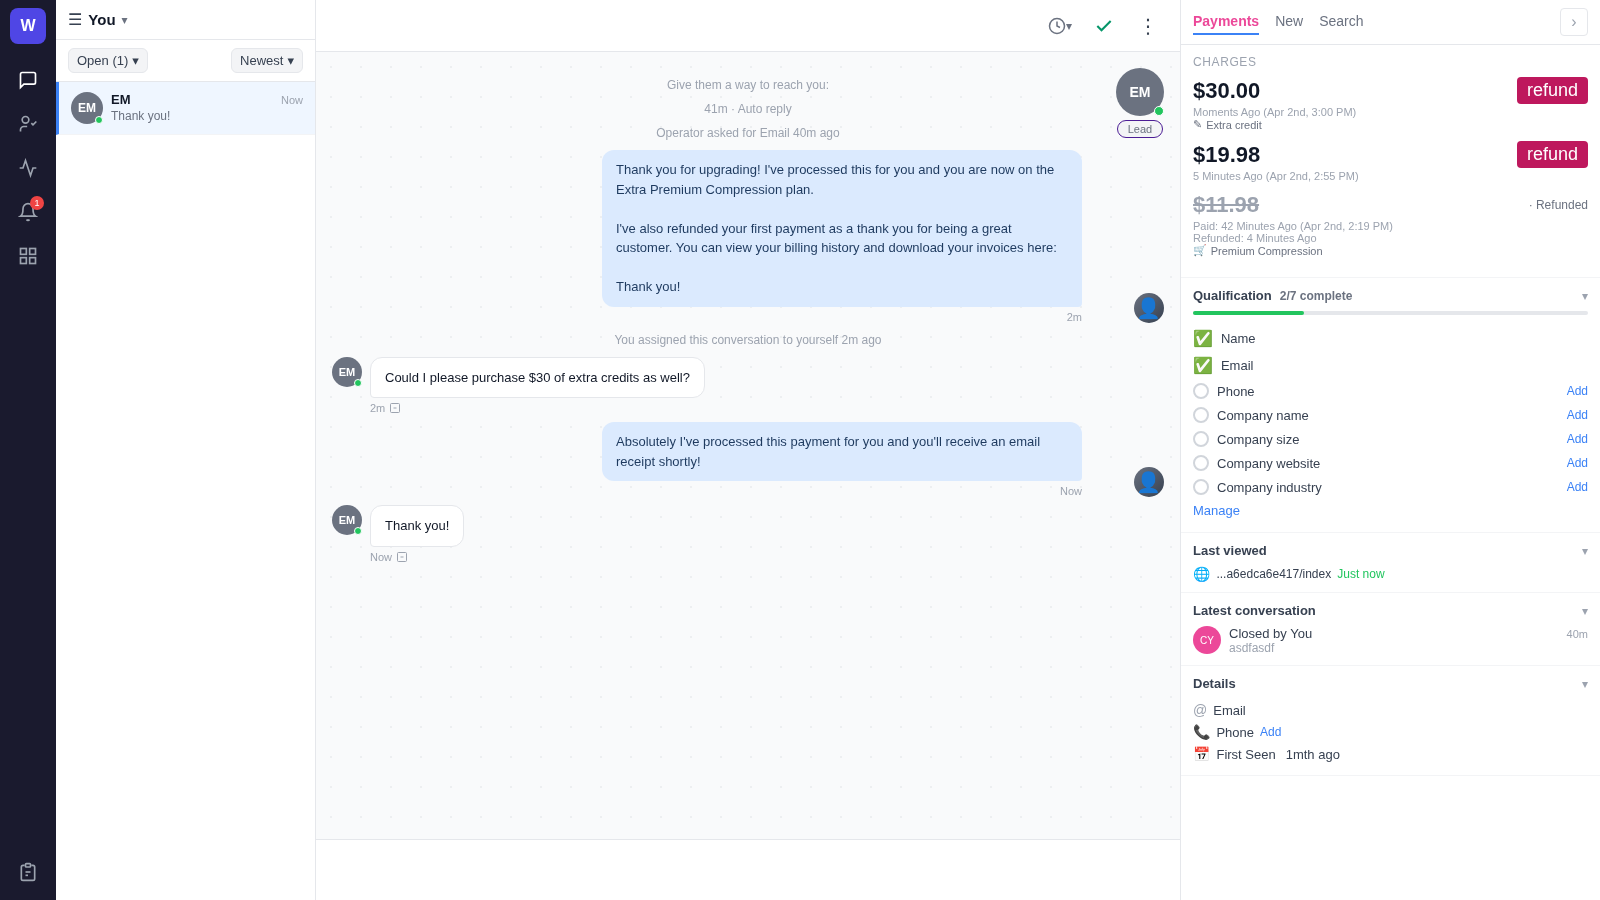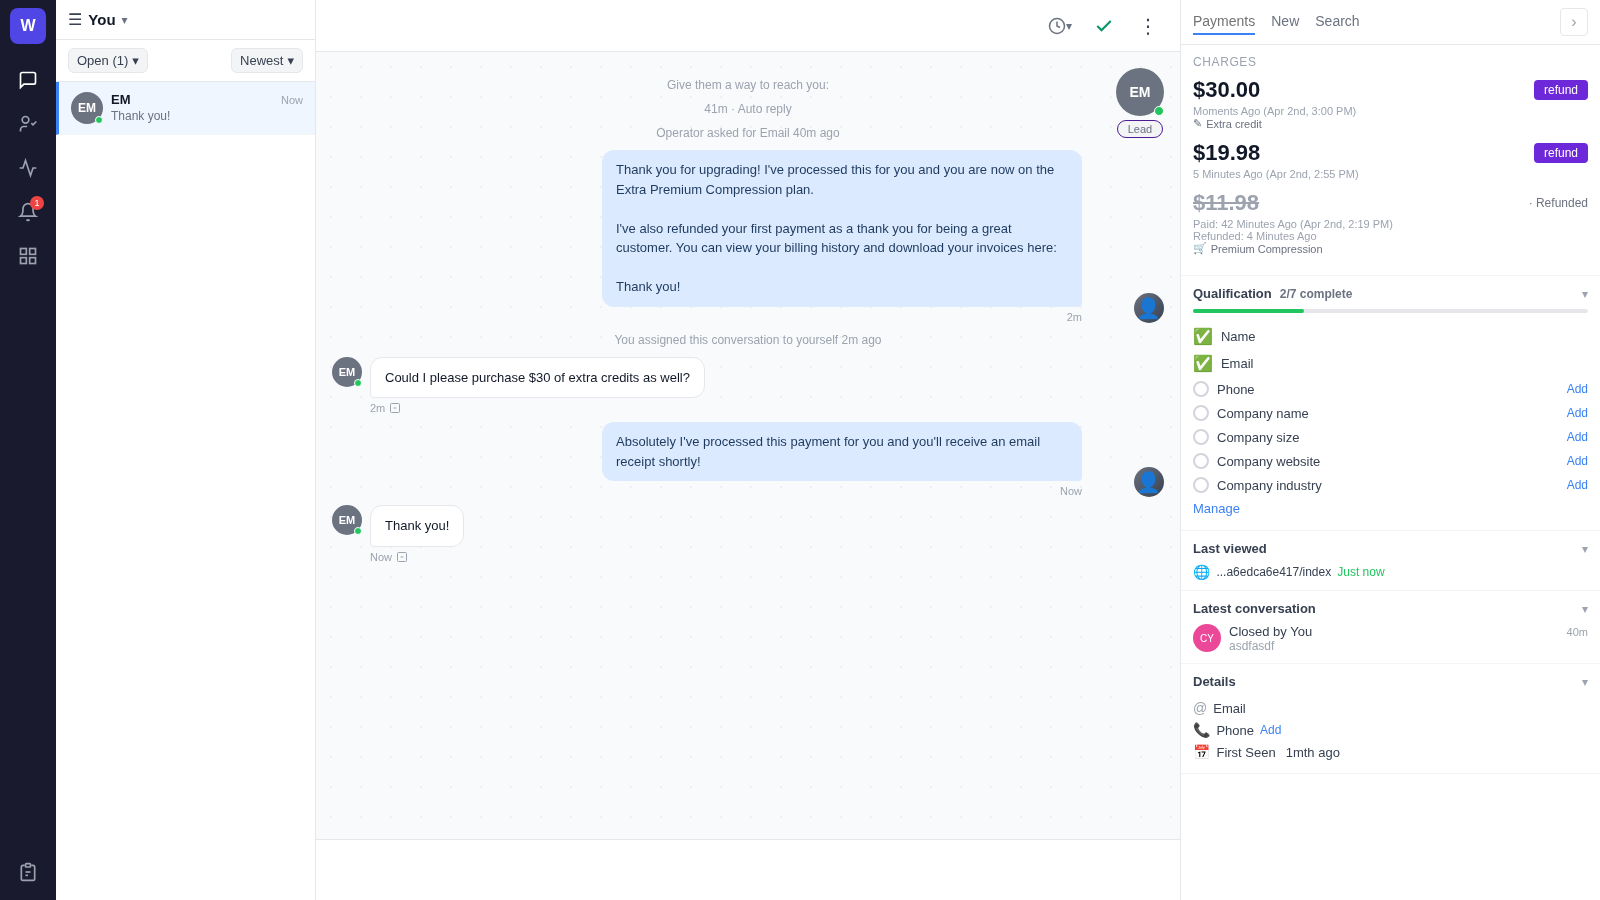--- a/index.html
+++ b/index.html
@@ -369,26 +369,26 @@
       align-items: center;
       justify-content: space-between;
       margin-bottom: 2px;
     }
     .charge-amount {
       font-size: 22px;
       font-weight: 700;
       color: #111827;
     }
     .refund-btn {
-      background: #6d28d9;
+      background: #be185d;
       color: white;
       border: none;
       border-radius: 4px;
       padding: 3px 10px;
-      font-size: 12px;
+      font-size: 18px;
       cursor: pointer;
       font-weight: 500;
     }
     .charge-time {
       font-size: 11px;
       color: #9ca3af;
     }
     .charge-note {
       font-size: 11px;
       color: #6b7280;
@@ -416,23 +416,23 @@
       gap: 16px;
     }
     .rp-tab {
       font-size: 14px;
       color: #6b7280;
       cursor: pointer;
       padding: 4px 0;
       border-bottom: 2px solid transparent;
     }
     .rp-tab.active {
-      color: #737373;
+      color: #ec4899;
       border-bottom-color: #3b82f6;
-      font-weight: 400;
+      font-weight: 700;
     }
     .rp-arrow-btn {
       border: 1px solid #e5e7eb;
       border-radius: 4px;
       width: 28px; height: 28px;
       display: flex; align-items: center; justify-content: center;
       cursor: pointer;
       color: #9ca3af;
     }
 

